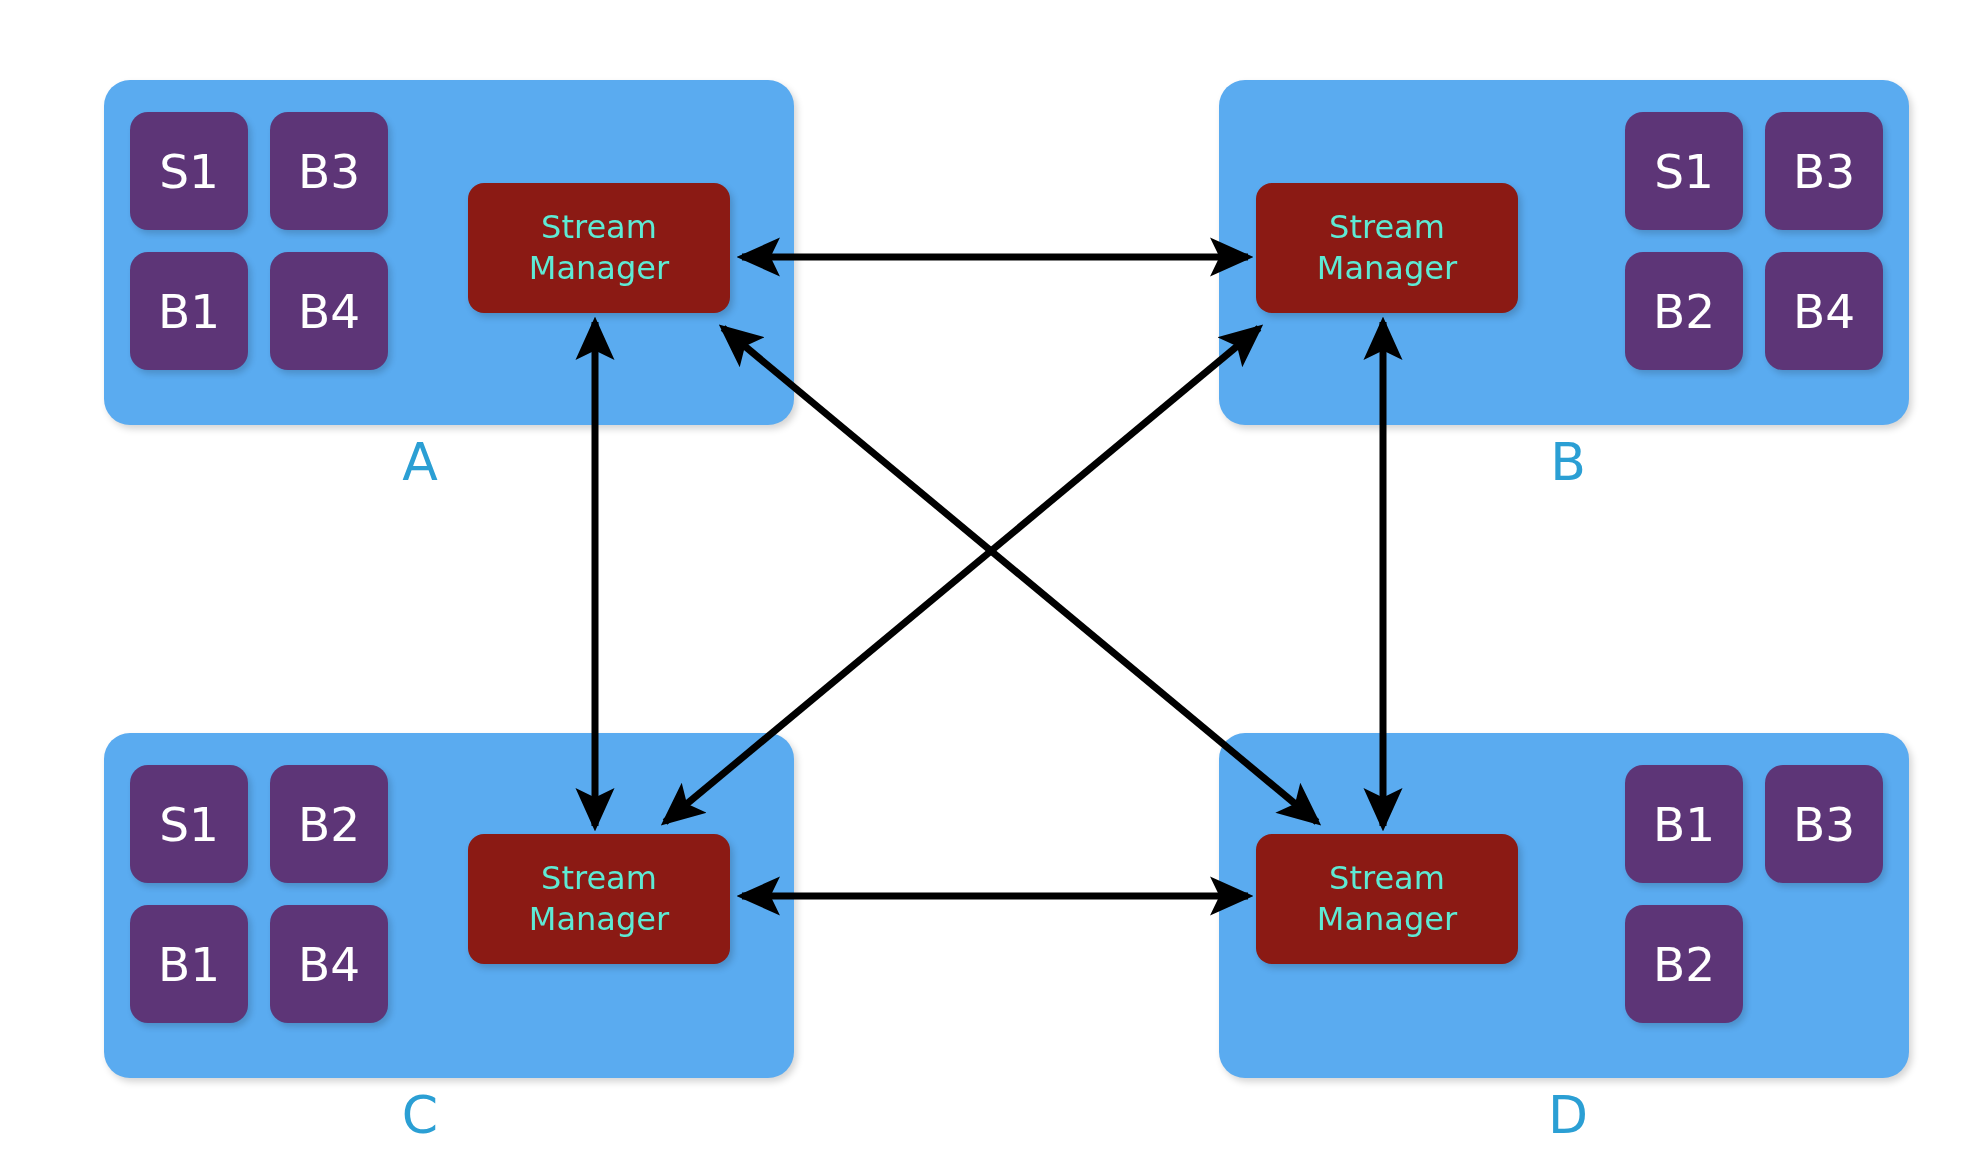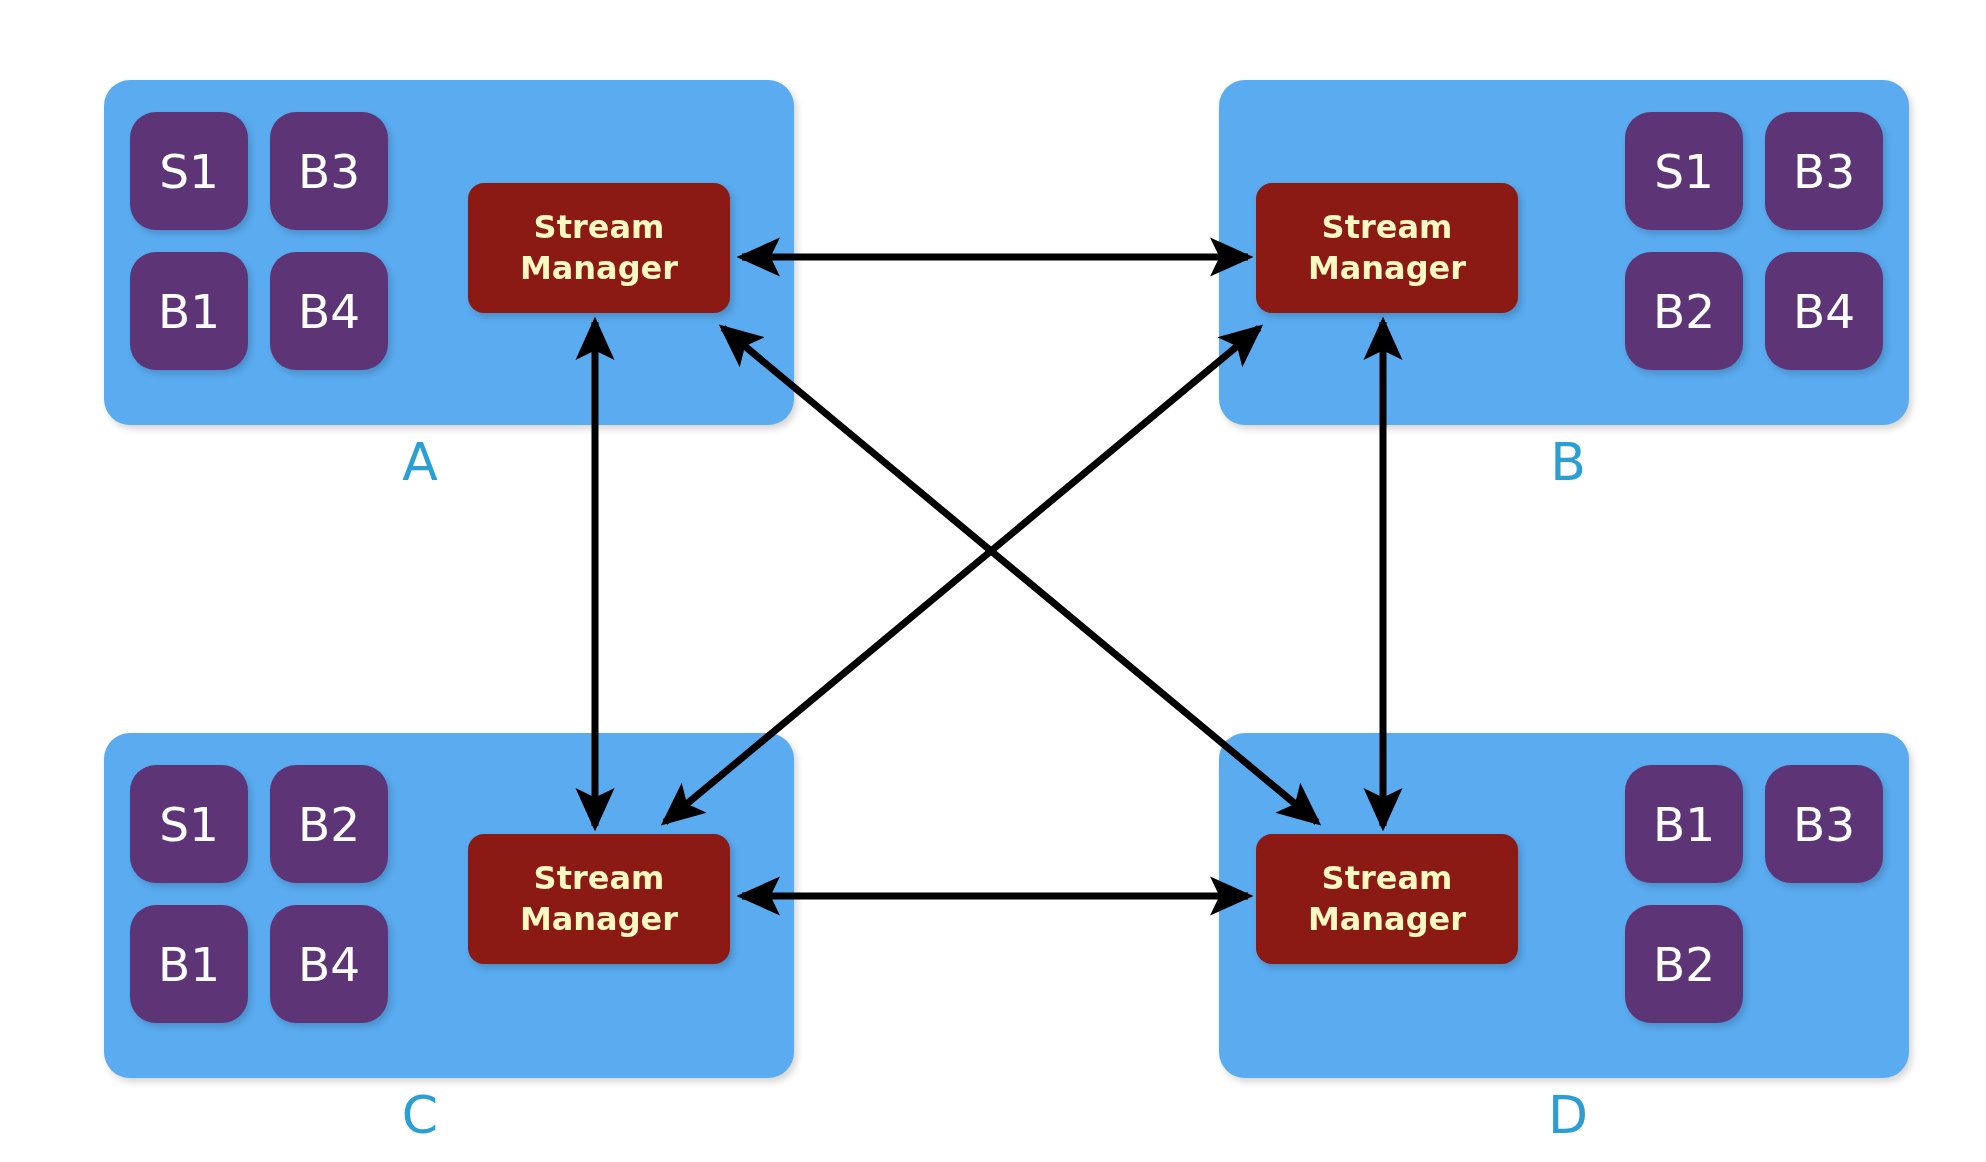--- a/index.html
+++ b/index.html
@@ -40,21 +40,21 @@
     grid-template-columns: 118px 118px;
     grid-template-rows: 118px 118px;
     gap: 22px;
     top: 32px;
   }
   .tiles.left  { left: 26px; }
   .tiles.right { right: 26px; }
 
   .tile {
     background: #5d3577;
-    border-radius: 26px;
+    border-radius: 18px;
     box-shadow: 3px 4px 6px rgba(0,0,0,0.16);
     display: flex;
     align-items: center;
     justify-content: center;
     color: #ffffff;
     font-size: 47px;
     line-height: 1;
     box-sizing: border-box;
   }
   .tile.empty {
@@ -67,26 +67,25 @@
     position: absolute;
     width: 262px;
     height: 130px;
     background: #8b1a14;
     border-radius: 16px;
     box-shadow: 3px 4px 7px rgba(0,0,0,0.18);
     display: flex;
     flex-direction: column;
     align-items: center;
     justify-content: center;
-    color: #fef9c3;
+    color: #5eead4;
     font-size: 32px;
     line-height: 1.28;
     box-sizing: border-box;
     z-index: 5;
-    font-weight: bold;
   }
   #sm-a { left: 468px;  top: 183px; }
   #sm-b { left: 1256px; top: 183px; }
   #sm-c { left: 468px;  top: 834px; }
   #sm-d { left: 1256px; top: 834px; }
 
   
   .caption {
     position: absolute;
     color: #2b9fd4;

